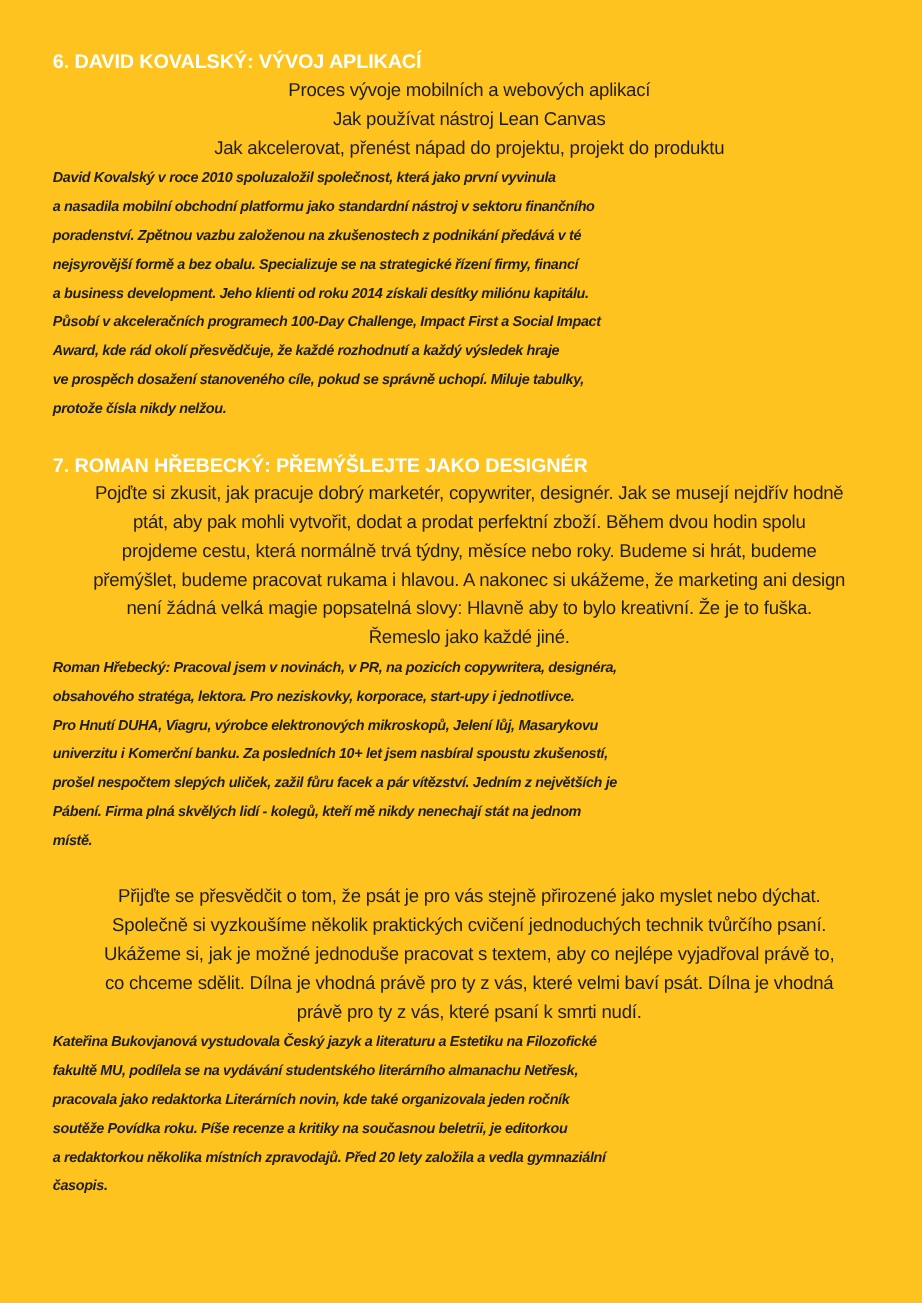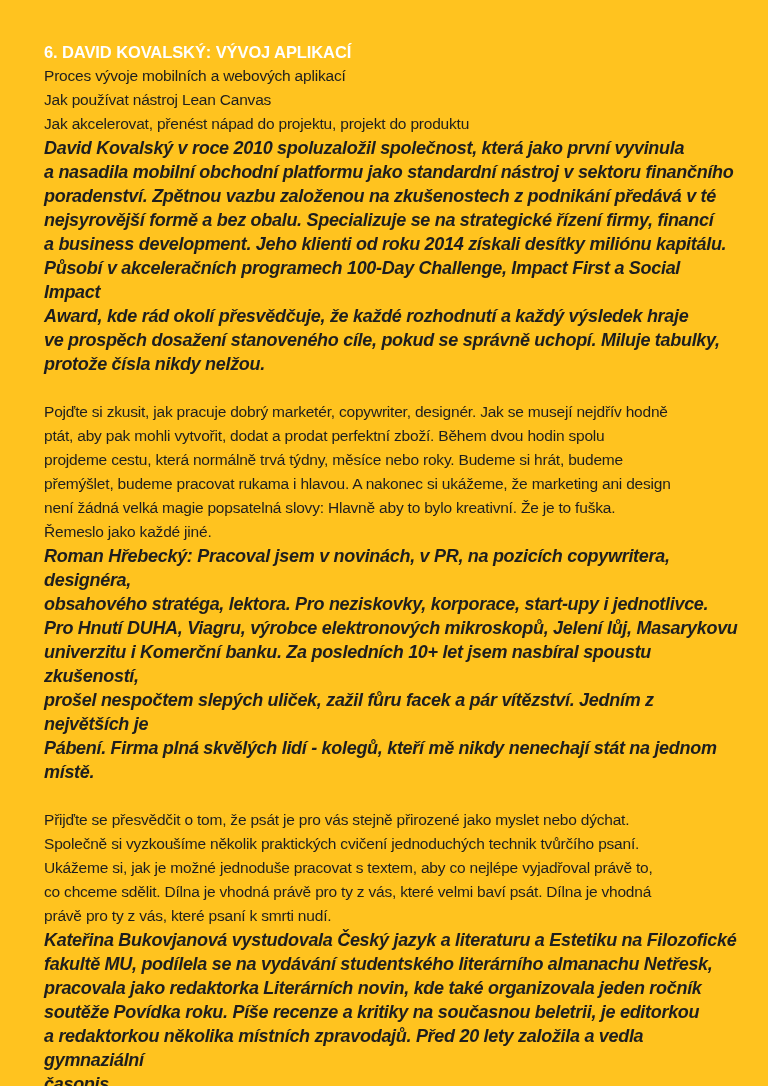--- a/index.html
+++ b/index.html
@@ -34,23 +34,24 @@
     letter-spacing: -0.1px;
     white-space: pre-line;
     text-transform: uppercase;
   }
   .session-topics {
     font-size: 15.5px;
     font-weight: 400;
     line-height: 24px;
     letter-spacing: -0.2px;
     white-space: pre-line;
+    text-align: center;
   }
   .session-bio {
-    font-size: 18px;
+    font-size: 12px;
     font-weight: 700;
     font-style: italic;
     line-height: 24px;
     letter-spacing: -0.3px;
     white-space: pre-line;
   }
 </style>
 </head>
 <body>
 
@@ -66,20 +67,21 @@
 poradenství. Zpětnou vazbu založenou na zkušenostech z podnikání předává v té
 nejsyrovější formě a bez obalu. Specializuje se na strategické řízení firmy, financí
 a business development. Jeho klienti od roku 2014 získali desítky miliónu kapitálu.
 Působí v akceleračních programech 100-Day Challenge, Impact First a Social Impact
 Award, kde rád okolí přesvědčuje, že každé rozhodnutí a každý výsledek hraje
 ve prospěch dosažení stanoveného cíle, pokud se správně uchopí. Miluje tabulky,
 protože čísla nikdy nelžou.</p>
   </section>
 
   <section class="session">
+    <h2 class="session-heading">7. ROMAN HŘEBECKÝ: PŘEMÝŠLEJTE JAKO DESIGNÉR</h2>
     <p class="session-topics">Pojďte si zkusit, jak pracuje dobrý marketér, copywriter, designér. Jak se musejí nejdřív hodně
 ptát, aby pak mohli vytvořit, dodat a prodat perfektní zboží. Během dvou hodin spolu
 projdeme cestu, která normálně trvá týdny, měsíce nebo roky. Budeme si hrát, budeme
 přemýšlet, budeme pracovat rukama i hlavou. A nakonec si ukážeme, že marketing ani design
 není žádná velká magie popsatelná slovy: Hlavně aby to bylo kreativní. Že je to fuška.
 Řemeslo jako každé jiné.</p>
     <p class="session-bio">Roman Hřebecký: Pracoval jsem v novinách, v PR, na pozicích copywritera, designéra,
 obsahového stratéga, lektora. Pro neziskovky, korporace, start-upy i jednotlivce.
 Pro Hnutí DUHA, Viagru, výrobce elektronových mikroskopů, Jelení lůj, Masarykovu
 univerzitu i Komerční banku. Za posledních 10+ let jsem nasbíral spoustu zkušeností,

